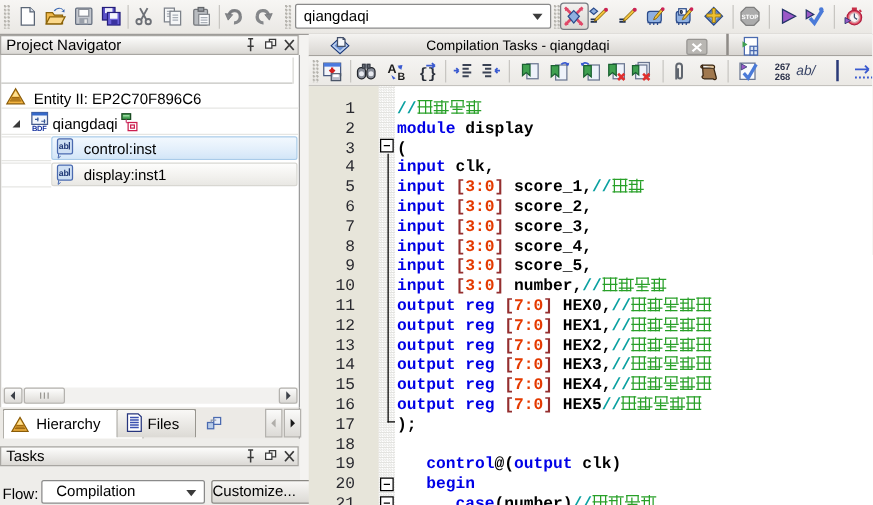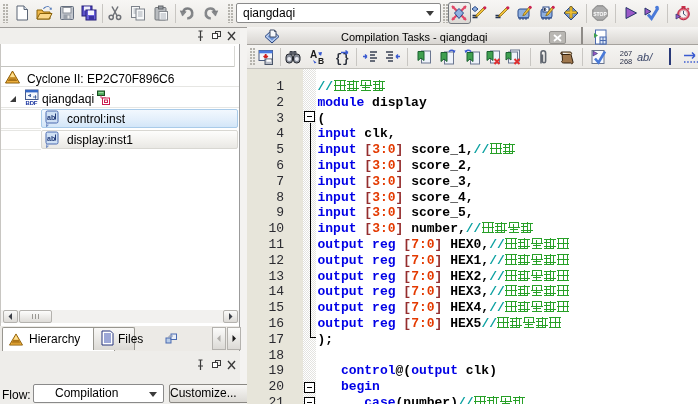--- a/index.html
+++ b/index.html
@@ -44,51 +44,53 @@
 .fold{position:absolute;width:11px;height:11px;border:1px solid #000;background:#fff}
 .fold:after{content:"";position:absolute;left:2px;top:4px;width:5px;height:1px;background:#000}
 </style></head><body>
 <div id="stage">
   <div class="abs" id="topbar"></div>
   <div class="abs grip" style="left:3px;top:4px;height:19px"></div>
 
   <div class="abs grip" style="left:228px;top:4px;height:19px"></div>
   <div class="abs combo" style="left:236px;top:3px;width:205px;height:20px;line-height:18px;padding-left:6px">qiangdaqi<span class="cArrow"></span></div>
 
+  <div class="abs ptitle" style="left:0;top:28px;width:239px;height:16px;line-height:15px;padding-left:4px">Project Navigator</div>
   <div class="abs" style="left:0;top:44px;width:240px;height:282px;background:#fff;border-left:1px solid #c8c6c2;border-right:1px solid #9b9b9b"></div>
     <div class="abs" style="left:240px;top:28px;width:7px;height:376px;background:#f4f3f1"></div>
   <div class="abs" style="left:1px;top:66px;width:233px;height:1px;background:#c4c4c0"></div>
     <div class="abs" style="left:234px;top:46px;width:1px;height:21px;background:#d8d8d4"></div>
 
-  <div class="abs t12" style="left:27px;top:72px">Cyclone II: EP2C70F896C6</div>
+  <div class="abs t12" style="left:27px;top:72px">Entity II: EP2C70F896C6</div>
   <div class="abs treerowline" style="left:1px;top:86px;width:238px"></div>
   <div class="abs t12" style="left:42px;top:92px">qiangdaqi</div>
   <div class="abs treerowline" style="left:1px;top:107px;width:238px"></div>
   <div class="abs selbox" style="left:41px;top:109px;width:197px;height:19px"></div>
   <div class="abs t12" style="left:67px;top:112px">control:inst</div>
   <div class="abs treerowline" style="left:1px;top:109px;width:40px"></div>
   <div class="abs treerowline" style="left:1px;top:128px;width:40px"></div>
   <div class="abs graybox" style="left:41px;top:130px;width:197px;height:19px"></div>
   <div class="abs t12" style="left:67px;top:133px">display:inst1</div>
   <div class="abs treerowline" style="left:1px;top:130px;width:40px"></div>
   <div class="abs treerowline" style="left:1px;top:149px;width:40px"></div>
 
   <div class="abs" style="left:1px;top:310px;width:238px;height:13px;background:#f2f1ef"></div>
 
   <div class="abs" style="left:0;top:326px;width:240px;height:25px;background:#eceae6;border-right:1px solid #9b9b9b"></div>
   <div class="tab tabActive" style="left:2px;width:113px">
       <span style="position:absolute;left:26px;top:4px">Hierarchy</span>
     </div>
-  <div class="tab" style="left:93px;width:42px">
+  <div class="tab" style="left:93px;width:64px">
       <span style="position:absolute;left:24px;top:4px">Files</span>
     </div>
 
   <div class="abs" style="left:0;top:351px;width:240px;height:53px;background:#eeedea"></div>
+  <div class="abs ptitle" style="left:0;top:357px;width:239px;height:16px;line-height:15px;padding-left:4px">Tasks</div>
   <div class="abs t12" style="left:2px;top:388px">Flow:</div>
-  <div class="abs combo" style="left:33px;top:384px;width:131px;height:19px;line-height:17px;padding-left:21px">Compilation<span class="cArrow"></span></div>
+  <div class="abs combo" style="left:33px;top:384px;width:131px;height:19px;line-height:17px;padding-left:11px">Compilation<span class="cArrow"></span></div>
   <div class="abs" style="left:169px;top:384px;width:80px;height:19px;background:linear-gradient(#f8f7f5,#dcdad5);border:1px solid #8a8883;border-radius:2px;font-size:12px;text-align:left;line-height:17px">Customize...</div>
 
   <div class="abs" id="doctabs"></div>
   <div class="abs" style="left:341px;top:31px;font-size:11px;color:#000">Compilation Tasks - qiangdaqi</div>
   <div class="abs" style="left:549px;top:31px;width:17px;height:13px;background:#b9b7b3;border:1px solid #969491;border-radius:2px"></div>
     <svg class="abs" style="left:553px;top:34px" width="9" height="8" viewBox="0 0 9 8">
       <path d="M1 1l7 6M8 1L1 7" stroke="#fff" stroke-width="1.8"></path>
     </svg>
   <div class="abs" style="left:581px;top:27px;width:2px;height:17px;background:#8e8b87"></div>
   <div class="abs" id="etoolbar"></div>
@@ -328,21 +330,21 @@
   <svg class="ic" style="left:559px;top:49px" viewBox="0 0 16 16">
       <path d="M3 3c-1.5 0-2 2.5 0 2.5H12l2 7.5c.5 1.5-1.5 2.5-2.5 1H4.5c-2 0-2.5-2-1-2.5z" fill="#a0784e" stroke="#35220e"></path>
       <path d="M3 3h8c2 0 2 2.5 1 2.5" fill="#e0c49c" stroke="#35220e"></path>
     </svg>
   <div class="abs vsep" style="left:582px;top:48px;height:18px"></div>
   <svg class="ic" style="left:590px;top:49px" viewBox="0 0 16 16">
       <rect x="2" y="1.5" width="12" height="13" fill="#f8fafd" stroke="#6a7690"></rect>
       <path d="M3 2l4.5 2.5L3 7z" fill="#9b59c8" stroke="#26356a" stroke-width=".6"></path>
       <path d="M5 9.5l3.5 4L15 2.5" fill="none" stroke="#4a7ad8" stroke-width="2.6"></path>
     </svg>
-  <div class="abs" style="left:615px;top:50px;width:22px;font-size:7.5px;font-weight:normal;color:#2a3048;line-height:7.5px;text-align:center;font-family:'Liberation Sans'">267<br>268</div>
+  <div class="abs" style="left:615px;top:50px;width:22px;font-size:7.5px;font-weight:bold;color:#2a3048;line-height:7.5px;text-align:center;font-family:'Liberation Sans'">267<br>268</div>
   <div class="abs" style="left:637px;top:51px;font-size:11px;font-style:italic;color:#3a4668;font-family:'Liberation Sans'">ab/</div>
   <div class="abs" style="left:669px;top:48px;width:2px;height:17px;background:#2a3a78"></div>
   <svg class="ic" style="left:683px;top:49px" viewBox="0 0 16 16">
       <path d="M1 6.5h11M12 6.5l-3-3M12 6.5l-3 3" stroke="#3a5ad0" stroke-width="1.5" fill="none"></path>
       <path d="M1 13h14" stroke="#3a5ad0" stroke-width="1.5" stroke-dasharray="1.5 1.7"></path>
     </svg>
 
   <svg class="abs" style="left:5px;top:70px" width="15" height="14" viewBox="0 0 15 14">
       <path d="M7.5 1L14.5 13H.5z" fill="#f3b440" stroke="#8a5c08"></path>
       <path d="M7.5 2.8l2.6 4.4H4.9z" fill="#fde193"></path>

